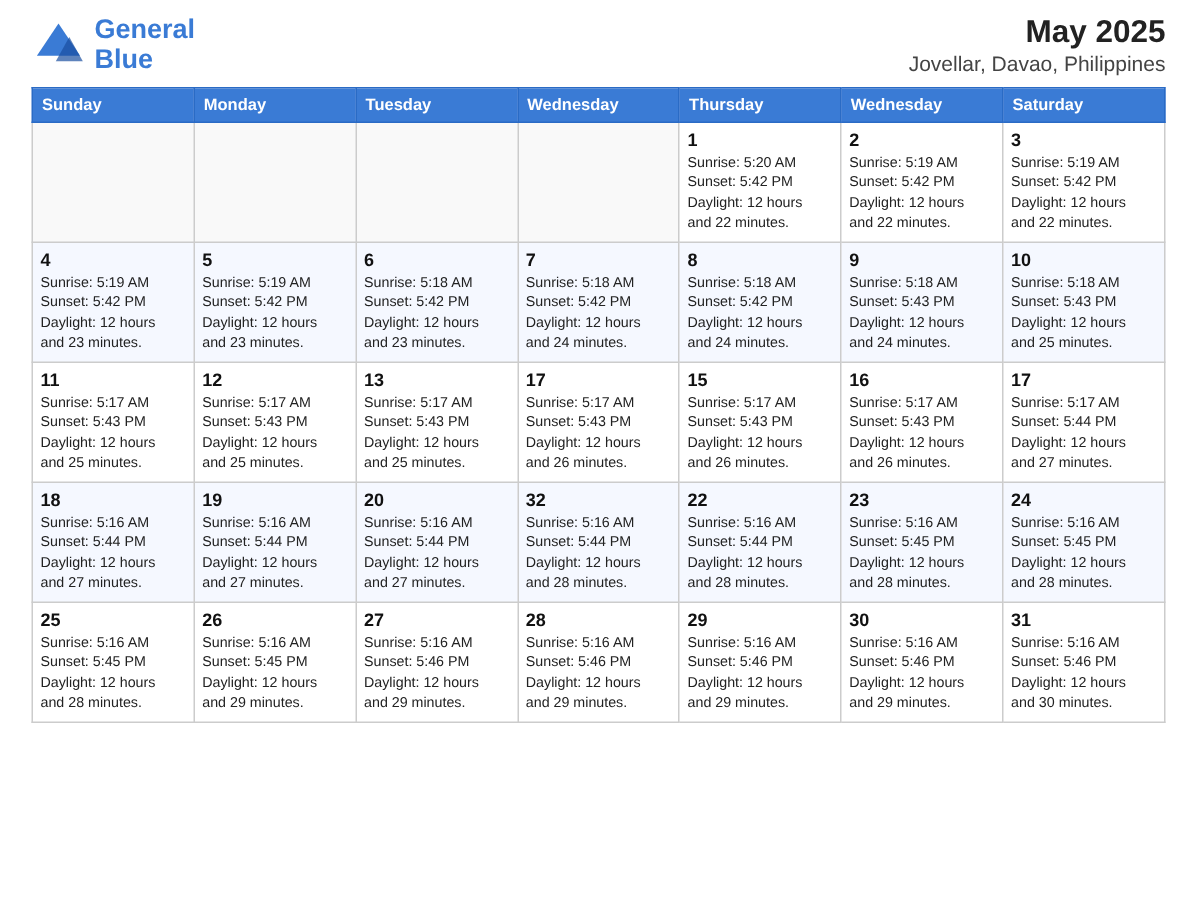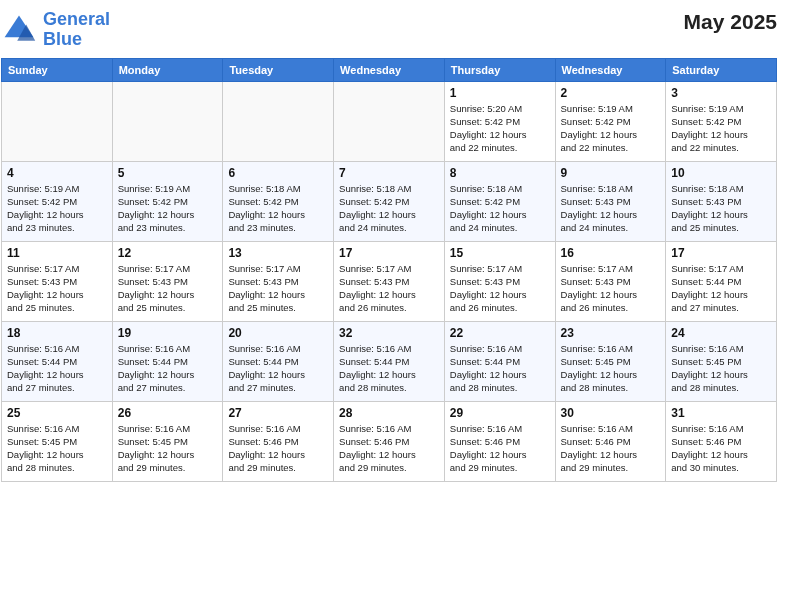--- a/index.html
+++ b/index.html
@@ -7,21 +7,21 @@
       font-family: Arial, sans-serif;
       background: #fff;
       width: 792px;
       min-height: 612px;
       padding: 0;
     }
     .page {
       width: 792px;
       min-height: 612px;
       background: #fff;
-      padding: 10px 15px 10px 1px;
+      padding: 10px 15px 10px 21px;
     }
     .header {
       display: flex;
       justify-content: space-between;
       align-items: flex-start;
       margin-bottom: 8px;
     }
     .logo {
       display: flex;
       align-items: center;
@@ -104,20 +104,21 @@
         <polygon points="20,4 36,28 4,28" fill="#3a7bd5"></polygon>
         <polygon points="28,14 38,32 18,32" fill="#1a4fa0" opacity="0.7"></polygon>
       </svg>
       <div class="logo-text">
         <div><span>General</span></div>
         <div style="color:#3a7bd5;">Blue</div>
       </div>
     </div>
     <div class="title-block">
       <div class="month-title">May 2025</div>
+      <div class="subtitle">Jovellar, Davao, Philippines</div>
     </div>
   </div>
 
   <table class="calendar-table">
     <thead>
       <tr>
       <th>Sunday</th>
           <th>Monday</th>
           <th>Tuesday</th>
           <th>Wednesday</th>

